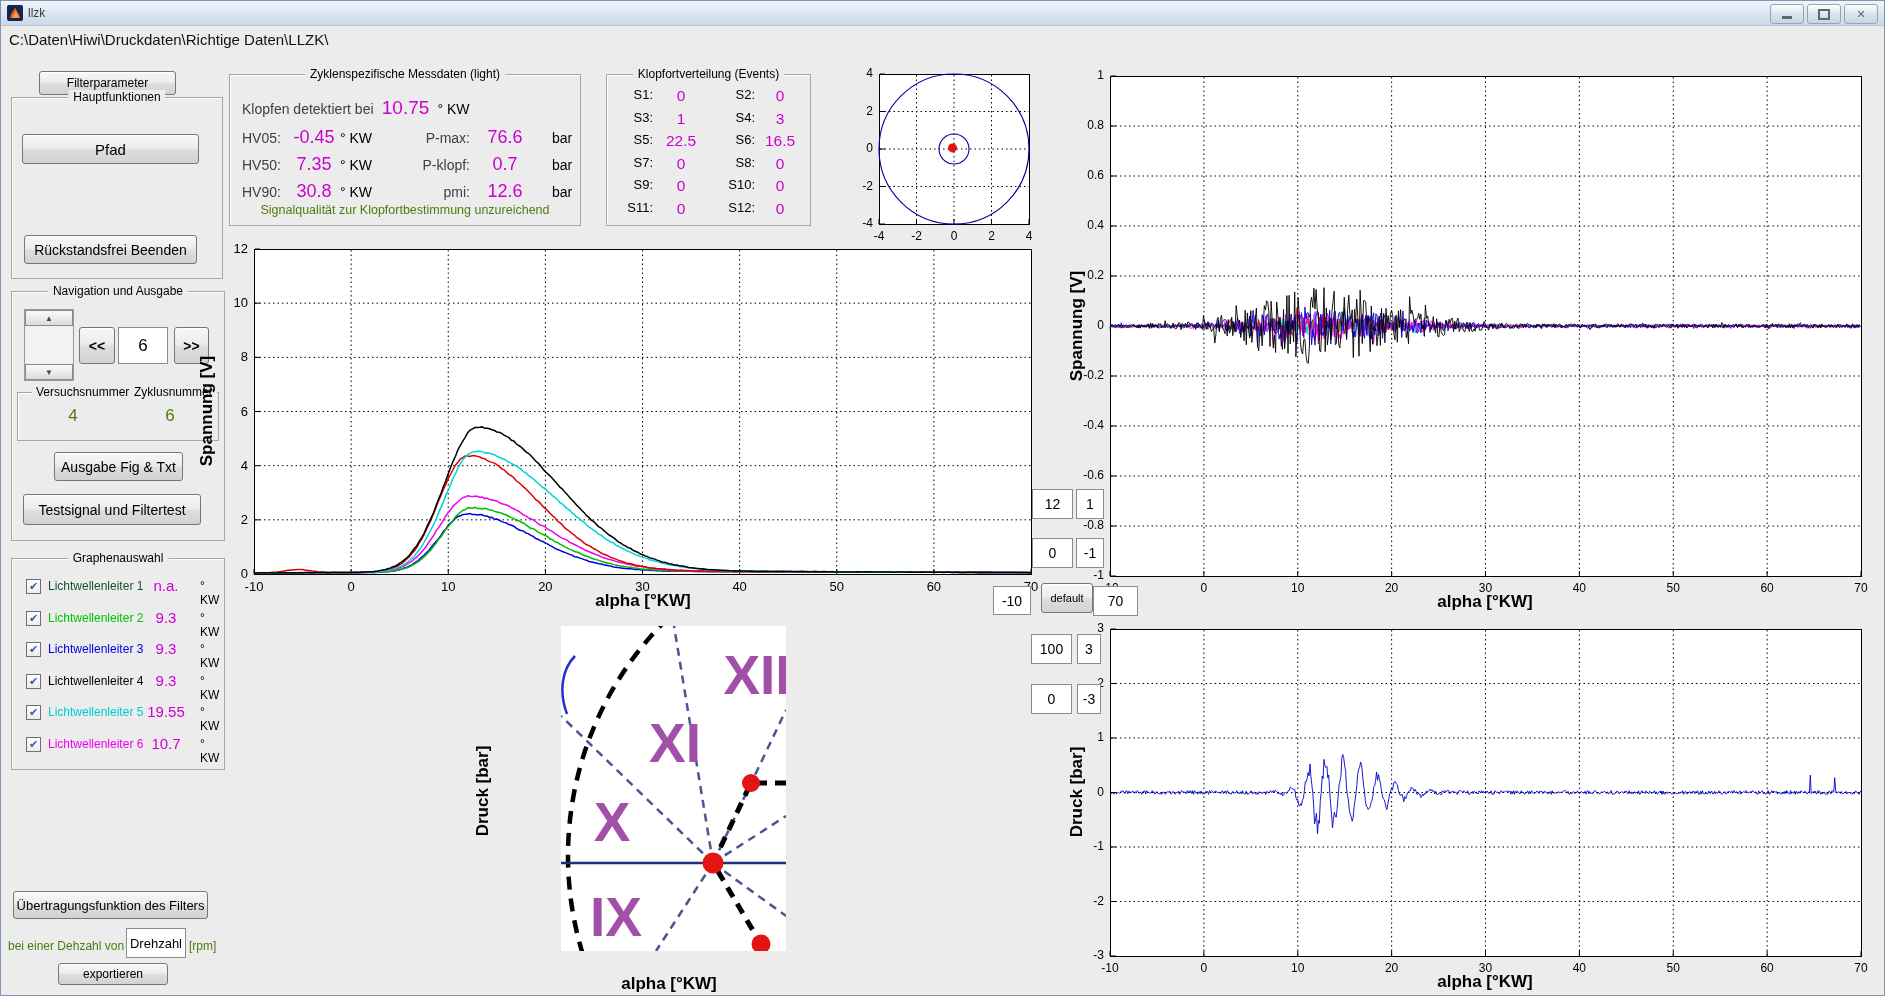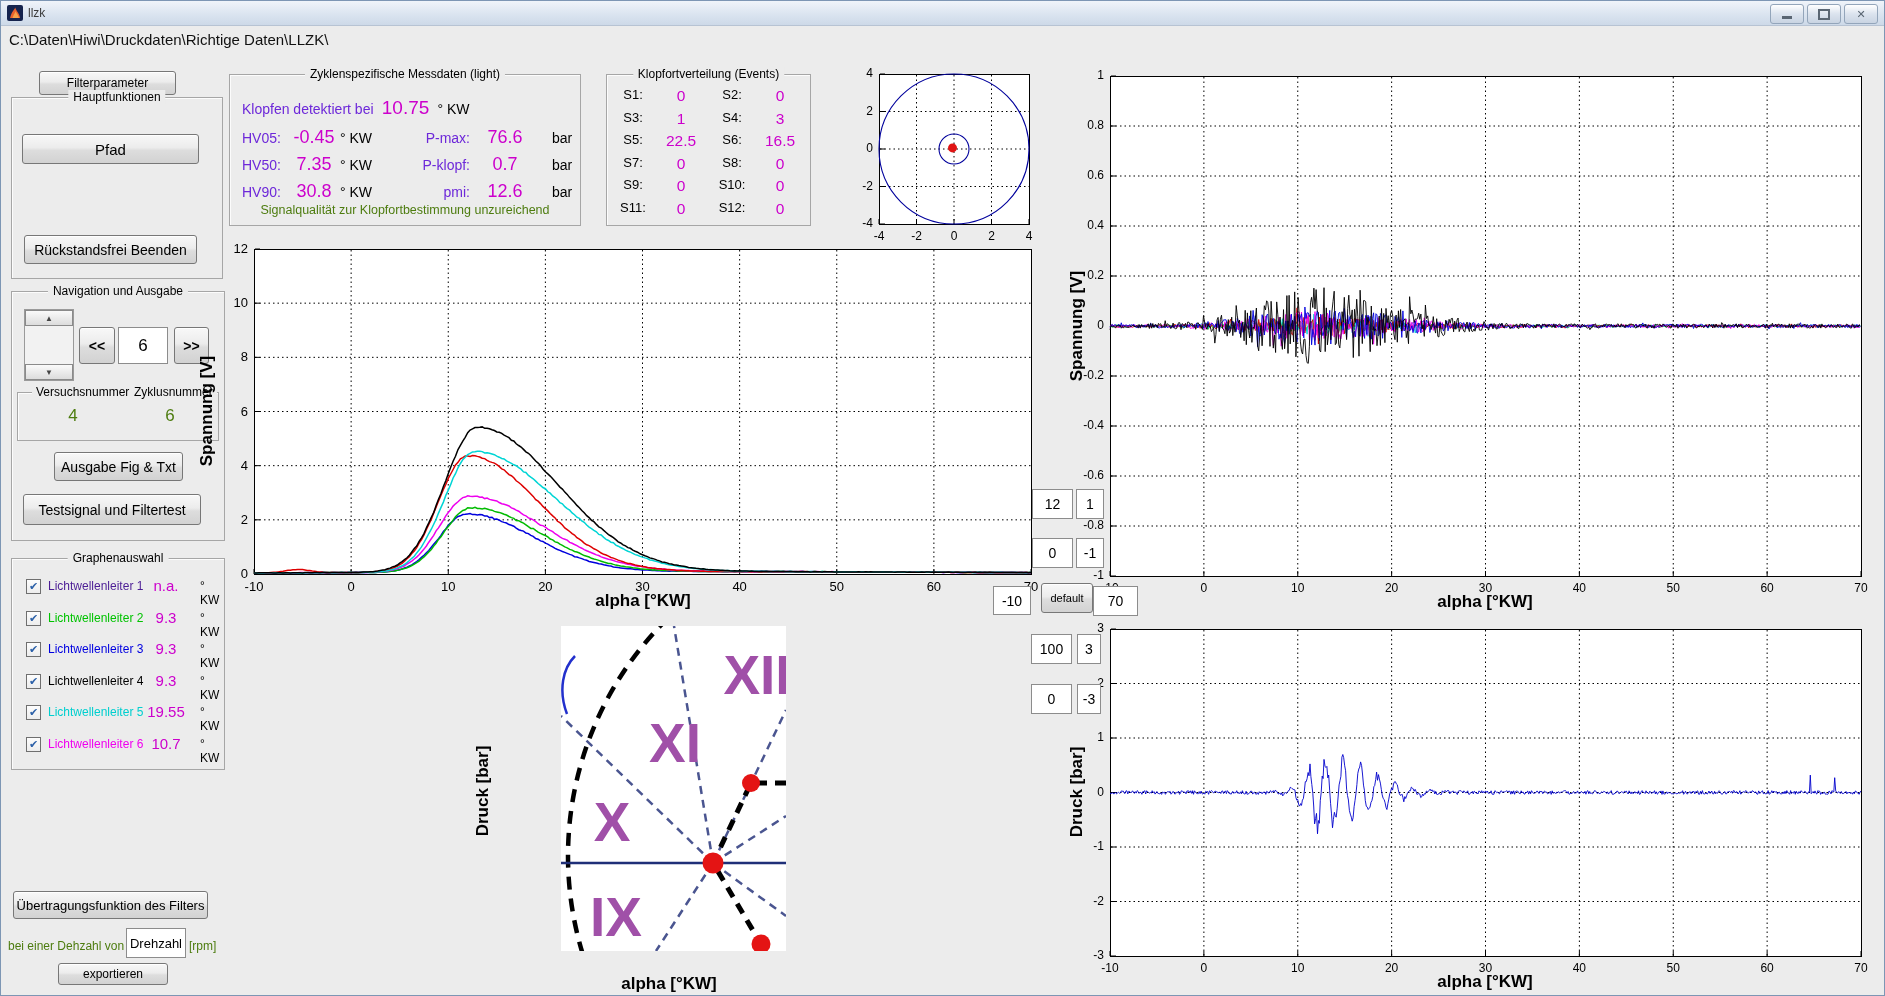--- a/index.html
+++ b/index.html
@@ -35,27 +35,27 @@
   .lbl{position:absolute;font-size:12px;color:#4d7c0f;white-space:nowrap;}
   
   .cbrow{position:absolute;height:20px;width:100%;}
   .cb{position:absolute;left:14px;top:2px;width:13px;height:13px;border:1px solid #6f6f6f;
     background:linear-gradient(#fdfdfd,#ededed);font-size:11px;line-height:12px;text-align:center;color:#2d61a8;}
   .cblabel{position:absolute;left:36px;top:2px;font-size:12px;}
   .cbvalue{position:absolute;left:122px;top:0;width:64px;text-align:center;font-size:15px;color:#cc00cc;}
   .cbunit{position:absolute;left:188px;top:2px;font-size:12px;color:#000;}
   
   .mdrow{position:absolute;display:flex;align-items:baseline;}
-  .mdlabel{font-size:14px;color:#6d28d9;}
+  .mdlabel{font-size:14px;color:#404040;}
   .mdvalue{font-size:18px;color:#cc00cc;text-align:center;}
   .mdunit{font-size:14px;color:#000;}
   .slider{position:absolute;border:1px solid #9a9a9a;background:#f2f2f2;}
   .slbtn{position:absolute;left:0;width:100%;height:16px;background:linear-gradient(#fafafa,#dcdcdc);
     border:1px solid #8a8a8a;box-sizing:border-box;text-align:center;font-size:8px;color:#444;line-height:15px;}
-  .kflabel{font-size:13px;text-align:center;}
+  .kflabel{font-size:13px;text-align:right;}
   .kfvalue{font-size:15.5px;color:#cc00cc;text-align:center;}
 </style>
 </head>
 <body>
 
 <div id="screen">
 
   <div class="titlebar">
     <svg class="appicon" viewBox="0 0 16 16">
       <rect width="16" height="16" rx="2" fill="#15234d"></rect>
@@ -101,21 +101,21 @@
     </div>
     <div class="btn" style="left:42px;top:160px;width:127px;height:27px;font-size:14px;">Ausgabe Fig &amp; Txt</div>
     <div class="btn" style="left:11px;top:202px;width:176px;height:29px;font-size:14px;">Testsignal und Filtertest</div>
   </div>
 
   <div class="panel" style="left:10px;top:557px;width:212px;height:210px;">
     <span class="ptitle">Graphenauswahl</span>
     <div id="graph-rows">
         <div class="cbrow" style="top: 18px;">
           <div class="cb" aria-checked="true">✔</div>
-          <span class="cblabel" style="color: #4c1d95;">Lichtwellenleiter 1</span>
+          <span class="cblabel" style="color: #14532d;">Lichtwellenleiter 1</span>
           <span class="cbvalue">n.a.</span>
           <span class="cbunit">° KW</span>
         </div>
         <div class="cbrow" style="top: 49.6px;">
           <div class="cb" aria-checked="true">✔</div>
           <span class="cblabel" style="color: rgb(0, 195, 0);">Lichtwellenleiter 2</span>
           <span class="cbvalue">9.3</span>
           <span class="cbunit">° KW</span>
         </div>
         <div class="cbrow" style="top: 81.2px;">

